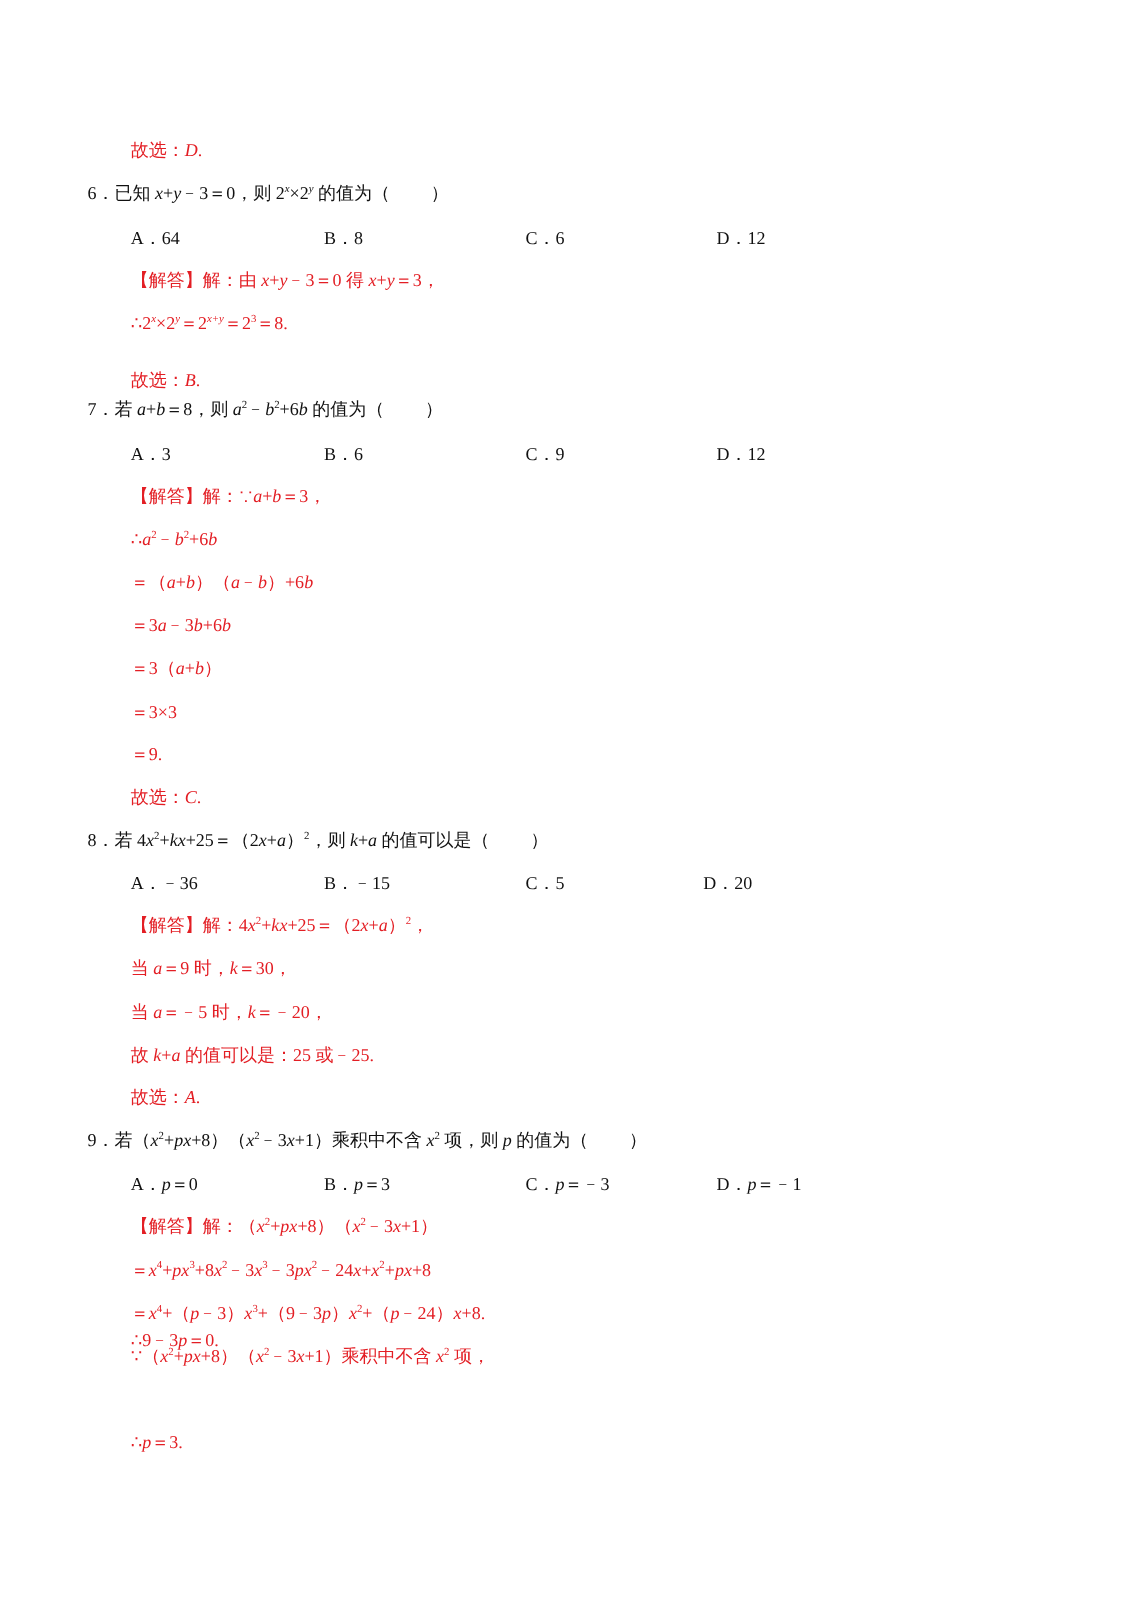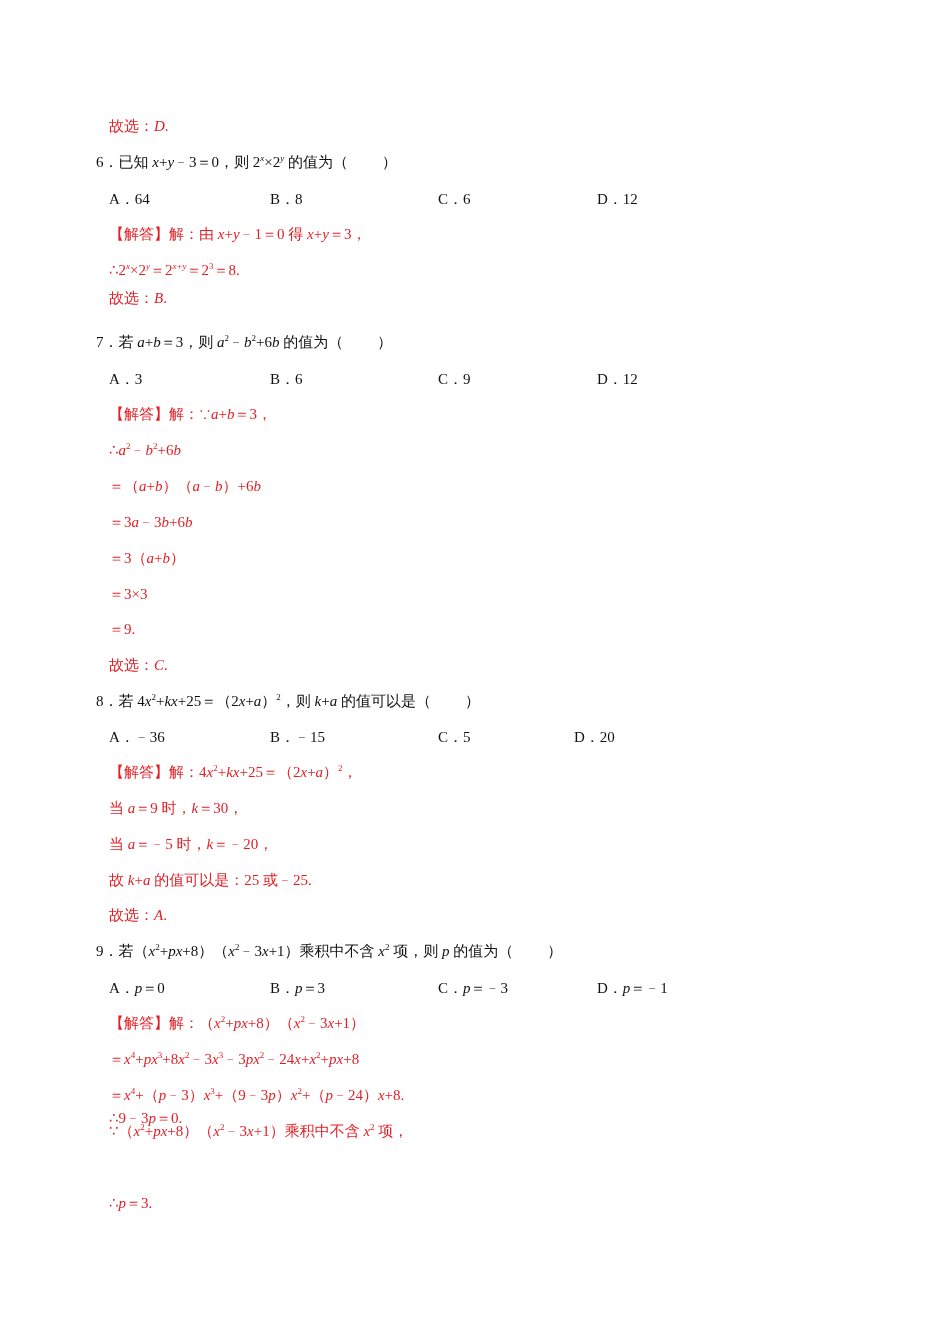--- a/index.html
+++ b/index.html
@@ -5,21 +5,21 @@
     html, body { margin: 0; padding: 0; background: #ffffff; }
     body {
       width: 950px; height: 1344px; position: relative; overflow: hidden;
       font-family: "Liberation Serif", "DejaVu Serif", serif;
       font-size: 15px; color: #111111;
     }
     .line {
       position: absolute; white-space: nowrap; line-height: 20px;
     }
     .red { color: #e31e24; }
-    .q { left: 96px; }
+    .q { left: 73px; }
     .ind { left: 109px; }
     .opt { position: absolute; white-space: nowrap; line-height: 20px; }
     .bk { font-weight: normal; }
     i { font-style: italic; }
     sup { font-size: 9px; vertical-align: 0; position: relative; top: -6px; line-height: 0; }
     .blank { display: inline-block; width: 34px; }
   </style>
 </head>
 <body>
 
@@ -29,31 +29,31 @@
 
 <div class="line q" style="top:152px">
   <span>6．</span><span>已知 </span><i>x</i>+<i>y</i><span>﹣3＝0，则 2</span><sup><i>x</i></sup><span>×2</span><sup><i>y</i></sup><span> 的值为（</span><span class="blank"></span><span>）</span>
 </div>
 <div class="opt" style="left:109px;top:189px"><span>A．</span><span>64</span></div>
 <div class="opt" style="left:270px;top:189px"><span>B．</span><span>8</span></div>
 <div class="opt" style="left:438px;top:189px"><span>C．</span><span>6</span></div>
 <div class="opt" style="left:597px;top:189px"><span>D．</span><span>12</span></div>
 
 <div class="line ind red" style="top:224px">
-  <span class="bk">【解答】</span><span>解：</span><span>由 </span><i>x</i>+<i>y</i><span>﹣1＝0 得 </span><i>x</i>+<i>y</i><span>＝3，</span>
+  <span class="bk">【解答】</span><span>解：</span><span>由 </span><i>x</i>+<i>y</i><span>﹣3＝0 得 </span><i>x</i>+<i>y</i><span>＝3，</span>
 </div>
 <div class="line ind red" style="top:260px">
   <span>∴2</span><sup><i>x</i></sup><span>×2</span><sup><i>y</i></sup><span>＝2</span><sup><i>x+y</i></sup><span>＝2</span><sup>3</sup><span>＝8.</span>
 </div>
-<div class="line ind red" style="top:288px">
+<div class="line ind red" style="top:308px">
   <span>故选：</span><i>B</i><span>.</span>
 </div>
 
 <div class="line q" style="top:332px">
-  <span>7．</span><span>若 </span><i>a</i>+<i>b</i><span>＝3，则 </span><i>a</i><sup>2</sup><span>﹣</span><i>b</i><sup>2</sup><span>+6</span><i>b</i><span> 的值为（</span><span class="blank"></span><span>）</span>
+  <span>7．</span><span>若 </span><i>a</i>+<i>b</i><span>＝8，则 </span><i>a</i><sup>2</sup><span>﹣</span><i>b</i><sup>2</sup><span>+6</span><i>b</i><span> 的值为（</span><span class="blank"></span><span>）</span>
 </div>
 <div class="opt" style="left:109px;top:369px"><span>A．</span><span>3</span></div>
 <div class="opt" style="left:270px;top:369px"><span>B．</span><span>6</span></div>
 <div class="opt" style="left:438px;top:369px"><span>C．</span><span>9</span></div>
 <div class="opt" style="left:597px;top:369px"><span>D．</span><span>12</span></div>
 
 <div class="line ind red" style="top:404px">
   <span class="bk">【解答】</span><span>解：</span><span>∵</span><i>a</i>+<i>b</i><span>＝3，</span>
 </div>
 <div class="line ind red" style="top:440px">
@@ -73,21 +73,21 @@
 <div class="line ind red" style="top:655px">
   <span>故选：</span><i>C</i><span>.</span>
 </div>
 
 <div class="line q" style="top:691px">
   <span>8．</span><span>若 4</span><i>x</i><sup>2</sup><span>+</span><i>k</i><i>x</i><span>+25＝（2</span><i>x</i><span>+</span><i>a</i><span>）</span><sup>2</sup><span>，则 </span><i>k</i><span>+</span><i>a</i><span> 的值可以是（</span><span class="blank"></span><span>）</span>
 </div>
 <div class="opt" style="left:109px;top:727px"><span>A．</span><span>﹣36</span></div>
 <div class="opt" style="left:270px;top:727px"><span>B．</span><span>﹣15</span></div>
 <div class="opt" style="left:438px;top:727px"><span>C．</span><span>5</span></div>
-<div class="opt" style="left:574px;top:727px"><span>D．</span><span>20</span></div>
+<div class="opt" style="left:586px;top:727px"><span>D．</span><span>20</span></div>
 
 <div class="line ind red" style="top:762px">
   <span class="bk">【解答】</span><span>解：</span><span>4</span><i>x</i><sup>2</sup><span>+</span><i>k</i><i>x</i><span>+25＝（2</span><i>x</i><span>+</span><i>a</i><span>）</span><sup>2</sup><span>，</span>
 </div>
 <div class="line ind red" style="top:798px">
   <span>当 </span><i>a</i><span>＝9 时，</span><i>k</i><span>＝30，</span>
 </div>
 <div class="line ind red" style="top:834px">
   <span>当 </span><i>a</i><span>＝﹣5 时，</span><i>k</i><span>＝﹣20，</span>
 </div>

